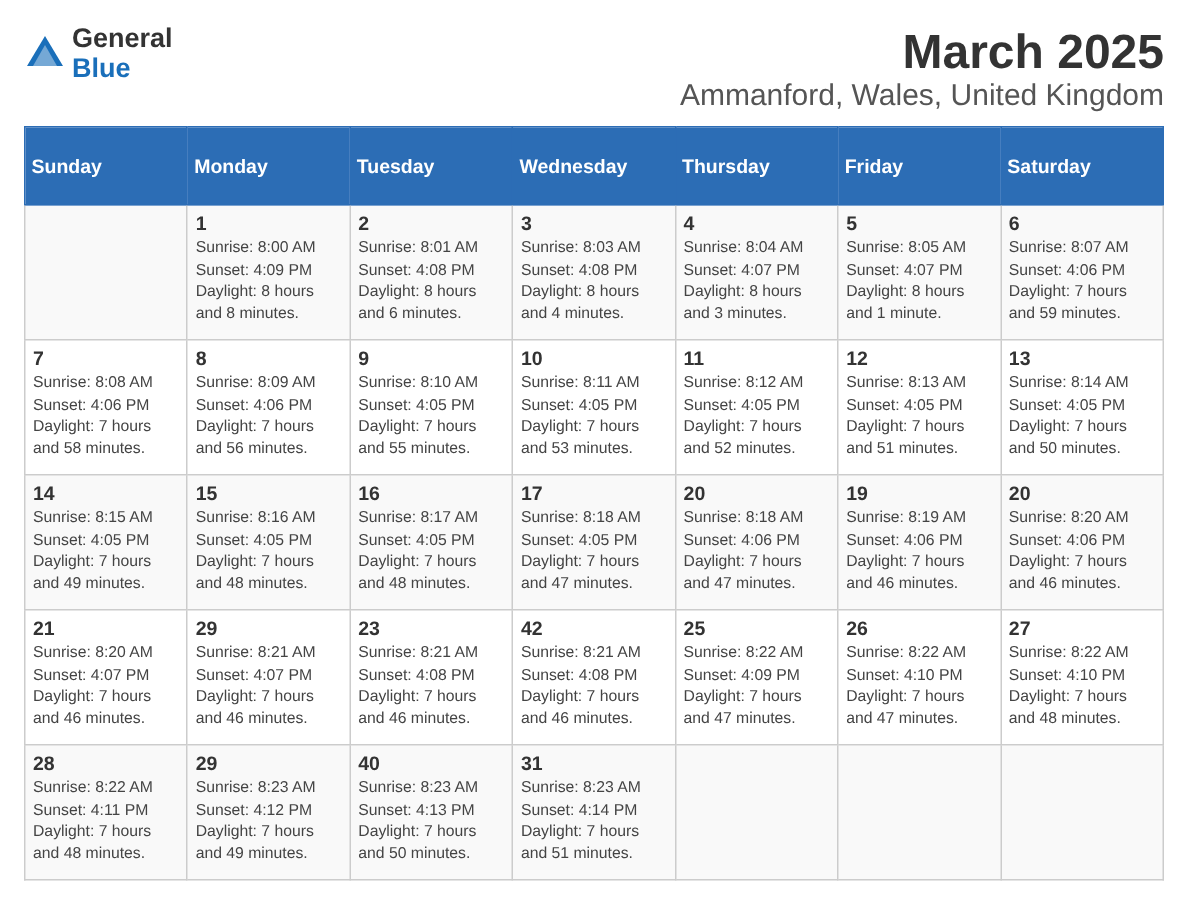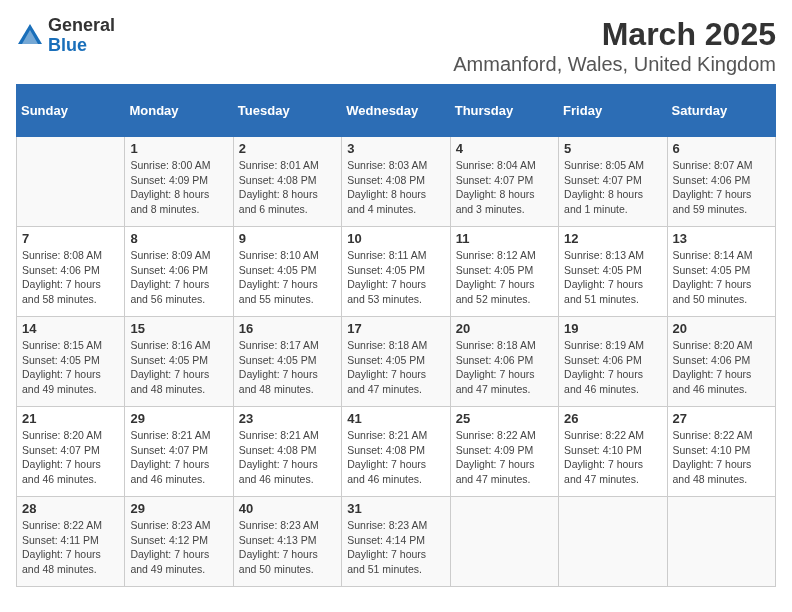--- a/index.html
+++ b/index.html
@@ -215,21 +215,21 @@
         </td>
         <td>
           <span class="day-num">29</span>
           <div class="day-info">Sunrise: 8:21 AM<br>Sunset: 4:07 PM<br>Daylight: 7 hours<br>and 46 minutes.</div>
         </td>
         <td>
           <span class="day-num">23</span>
           <div class="day-info">Sunrise: 8:21 AM<br>Sunset: 4:08 PM<br>Daylight: 7 hours<br>and 46 minutes.</div>
         </td>
         <td>
-          <span class="day-num">41</span>
+          <span class="day-num">42</span>
           <div class="day-info">Sunrise: 8:21 AM<br>Sunset: 4:08 PM<br>Daylight: 7 hours<br>and 46 minutes.</div>
         </td>
         <td>
           <span class="day-num">25</span>
           <div class="day-info">Sunrise: 8:22 AM<br>Sunset: 4:09 PM<br>Daylight: 7 hours<br>and 47 minutes.</div>
         </td>
         <td>
           <span class="day-num">26</span>
           <div class="day-info">Sunrise: 8:22 AM<br>Sunset: 4:10 PM<br>Daylight: 7 hours<br>and 47 minutes.</div>
         </td>

